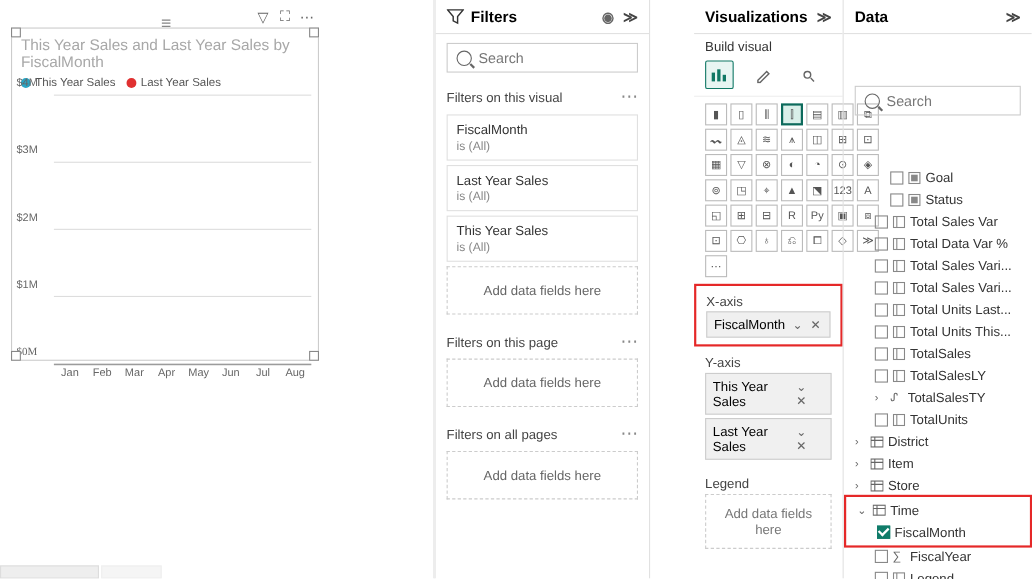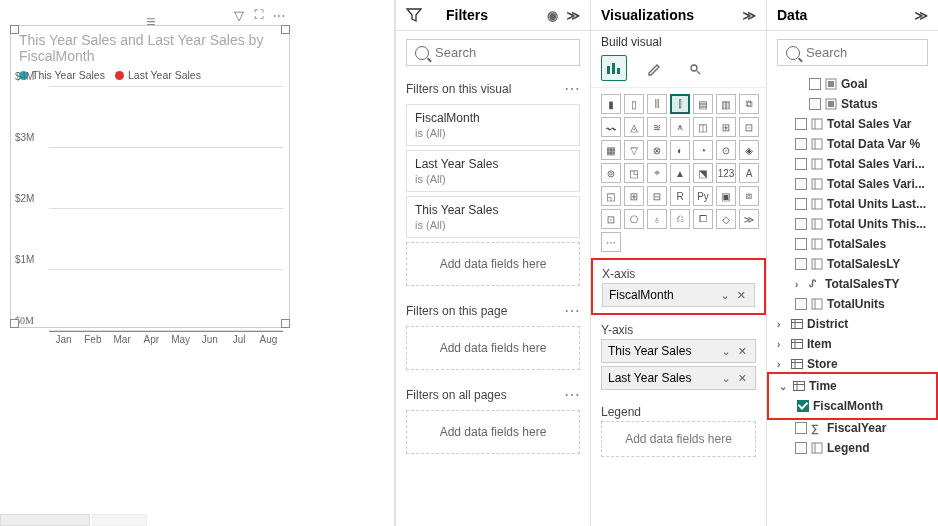--- a/index.html
+++ b/index.html
@@ -23,24 +23,24 @@
   .xlabels span { width: 24px; text-align: center; }
   .sel-handle { position: absolute; width: 9px; height: 9px; border: 1px solid #888; background: #fff; }
   .sel-tl { top: -1px; left: -1px; } .sel-tr { top: -1px; right: -1px; }
   .sel-bl { bottom: -1px; left: -1px; } .sel-br { bottom: -1px; right: -1px; }
   .bottom-scroll { position:absolute; bottom:0; left:0; height:12px; width:90px; background:#eee; border:1px solid #ddd;}
   .bottom-scroll2 { position:absolute; bottom:0; left:92px; height:12px; width:55px; background:#f5f5f5; border:1px solid #eee;}
 
   
   .pane { height: 526px; border-left: 1px solid #e1e1e1; display: flex; flex-direction: column; }
   .filters-pane { width: 195px; }
-  .viz-pane { width: 176px; }
-  .data-pane { width: 172px; }
+  .viz-pane { width: 176px; padding-left: 40px; }
+  .data-pane { width: 172px; gap: 39px; }
   .pane-header { display: flex; align-items: center; justify-content: space-between; padding: 7px 10px; font-weight: 600; font-size: 14px; border-bottom: 1px solid #e1e1e1; }
-  .pane-header .hdr-left { display: flex; align-items: center; gap: 24px; }
+  .pane-header .hdr-left { display: flex; align-items: center; gap: 6px; }
   .chev { font-size: 13px; color: #444; cursor: pointer; }
   .eye { font-size: 13px; color: #666; cursor:pointer; }
   .search-box { margin: 8px 10px; border: 1px solid #ccc; padding: 5px 8px; display: flex; align-items: center; gap: 6px; font-size: 13px; color: #777; }
   .search-icon { width:14px;height:14px;border:1.5px solid #666;border-radius:50%;position:relative;}
   .search-icon::after{content:'';position:absolute;width:5px;height:1.5px;background:#666;bottom:-2px;right:-4px;transform:rotate(45deg);}
   .section-title { font-size: 12px; color: #444; padding: 8px 10px 4px; display: flex; justify-content: space-between; align-items:center;}
   .section-more { color:#888; font-size:16px; line-height:10px; cursor:pointer;}
   .filter-card { margin: 4px 10px; border: 1px solid #e0e0e0; padding: 6px 8px; font-size: 12px; }
   .filter-card .fname { color: #333; }
   .filter-card .fval { color: #888; font-size: 11px; margin-top: 2px; }
@@ -57,21 +57,21 @@
   .viz-ic.sel { border: 2px solid #0d6a5c; background: #d9efe9; }
   .field-well { padding: 4px 10px; }
   .well-label { font-size: 12px; color: #444; margin: 4px 0 2px; }
   .well-item { border: 1px solid #ccc; background: #f0f0f0; padding: 4px 6px; font-size: 12px; display: flex; justify-content: space-between; align-items: center; margin-bottom: 3px; cursor:pointer;}
   .well-item .acts { font-size: 11px; color: #666; letter-spacing:2px;}
   .well-add { border: 1px dashed #ccc; padding: 10px 6px; font-size: 12px; color: #777; text-align: center; }
   .callout-red { border: 2px solid #e52828 !important; padding: 3px 9px !important; }
   .callout-box { border:2px solid #e52828; margin:-2px; padding:2px;}
 
   
-  .tree { font-size: 12px; color: #333; overflow-y: auto; flex: 1; padding: 0 2px; font-weight: bold; }
+  .tree { font-size: 12px; color: #333; overflow-y: auto; flex: 1; padding: 0 2px; }
   .tree-row { display: flex; align-items: center; gap: 4px; padding: 3px 4px 3px 8px; cursor: pointer; white-space: nowrap; overflow:hidden;}
   .tree-row.indent2 { padding-left: 26px; }
   .tree-row.indent3 { padding-left: 40px; }
   .chk { width: 12px; height: 12px; border: 1px solid #888; display: inline-block; flex-shrink:0; position:relative;}
   .chk.checked { background: #107c6a; border-color: #107c6a; }
   .chk.checked::after { content: ''; position:absolute; left:2px; top:-1px; width:4px; height:7px; border:solid #fff; border-width:0 2px 2px 0; transform:rotate(45deg);}
   .tbl-ic { width: 12px; height: 12px; display: inline-block; color:#666; flex-shrink:0;}
   .exp { width:10px; display:inline-block; color:#666; font-size:10px; flex-shrink:0;}
   .data-scroll::-webkit-scrollbar { width:8px;}
   .data-scroll::-webkit-scrollbar-thumb { background:#ccc;}

